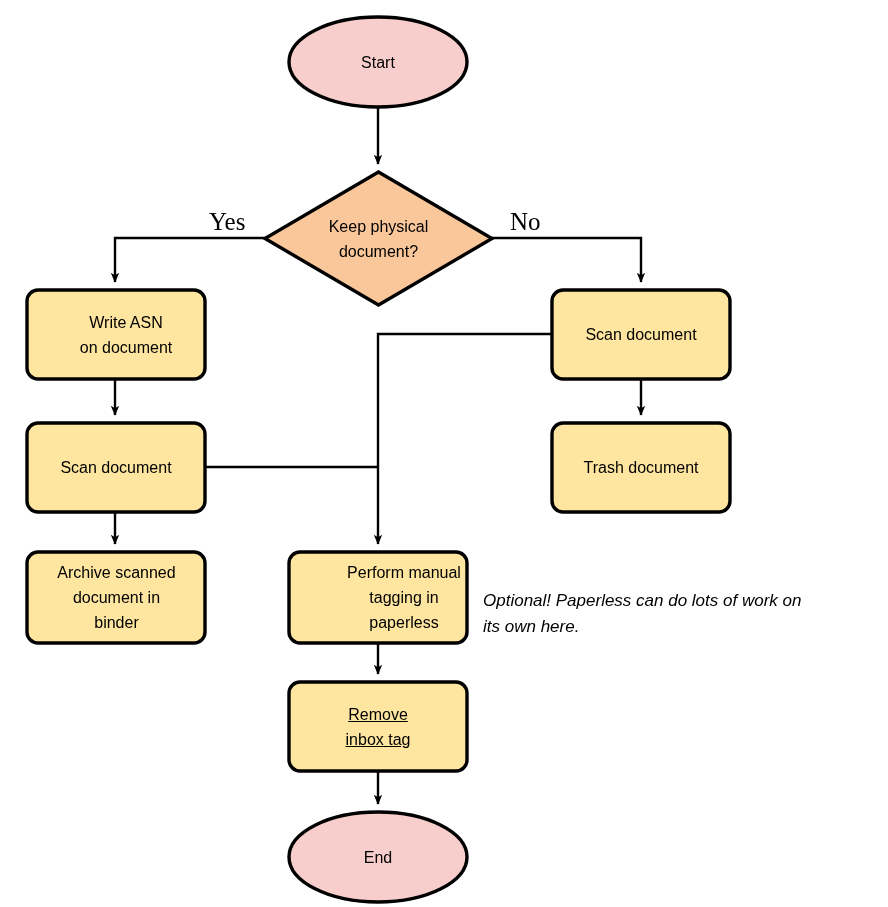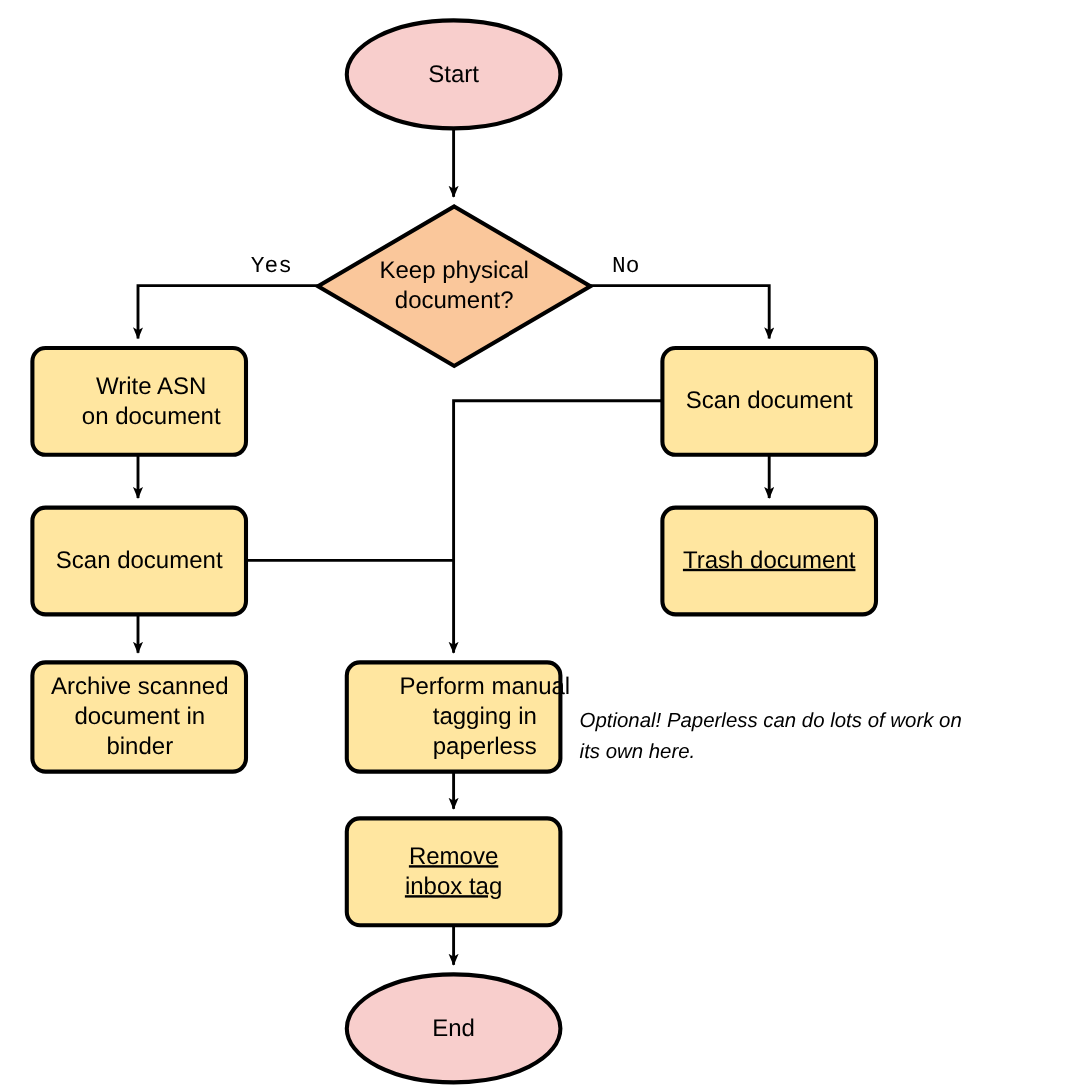--- a/index.html
+++ b/index.html
@@ -27,30 +27,30 @@
     height: 907px;
   }
   .node-label {
     position: absolute;
     display: flex;
     align-items: center;
     justify-content: center;
     text-align: center;
     color: #000000;
     font-family: "Liberation Sans", sans-serif;
-    font-size: 20px;
+    font-size: 16px;
     line-height: 25px;
     white-space: pre-line;
     pointer-events: none;
   }
   .edge-label {
     position: absolute;
     color: #000000;
-    font-family: Liberation Mono, monospace;
-    font-size: 19px;
+    font-family: Liberation Serif, serif;
+    font-size: 25px;
     line-height: 22px;
     white-space: nowrap;
   }
   .note-text {
     position: absolute;
     color: #000000;
     font-family: "Liberation Sans", sans-serif;
     font-style: italic;
     font-size: 17px;
     line-height: 26px;
@@ -125,21 +125,21 @@
 on document</div>
 
   <div class="node-label" style="left:27px; top:423px; width:178px; height:89px;">Scan document</div>
 
   <div class="node-label" style="left:27px; top:552px; width:179px; height:91px;">Archive scanned
 document in
 binder</div>
 
   <div class="node-label" style="left:552px; top:290px; width:178px; height:89px;">Scan document</div>
 
-  <div class="node-label" style="left:552px; top:423px; width:178px; height:89px;text-decoration:underline;">Trash document</div>
+  <div class="node-label" style="left:552px; top:423px; width:178px; height:89px;">Trash document</div>
 
   <div class="node-label" style="left:289px; top:552px; width:178px; height:91px;padding-left:26px;">Perform manual
 tagging in
 paperless</div>
 
   <div class="node-label" style="left:289px; top:682px; width:178px; height:89px;text-decoration:underline;">Remove
 inbox tag</div>
 
   <div class="node-label" style="left:289px; top:812px; width:178px; height:90px;">End</div>
 

